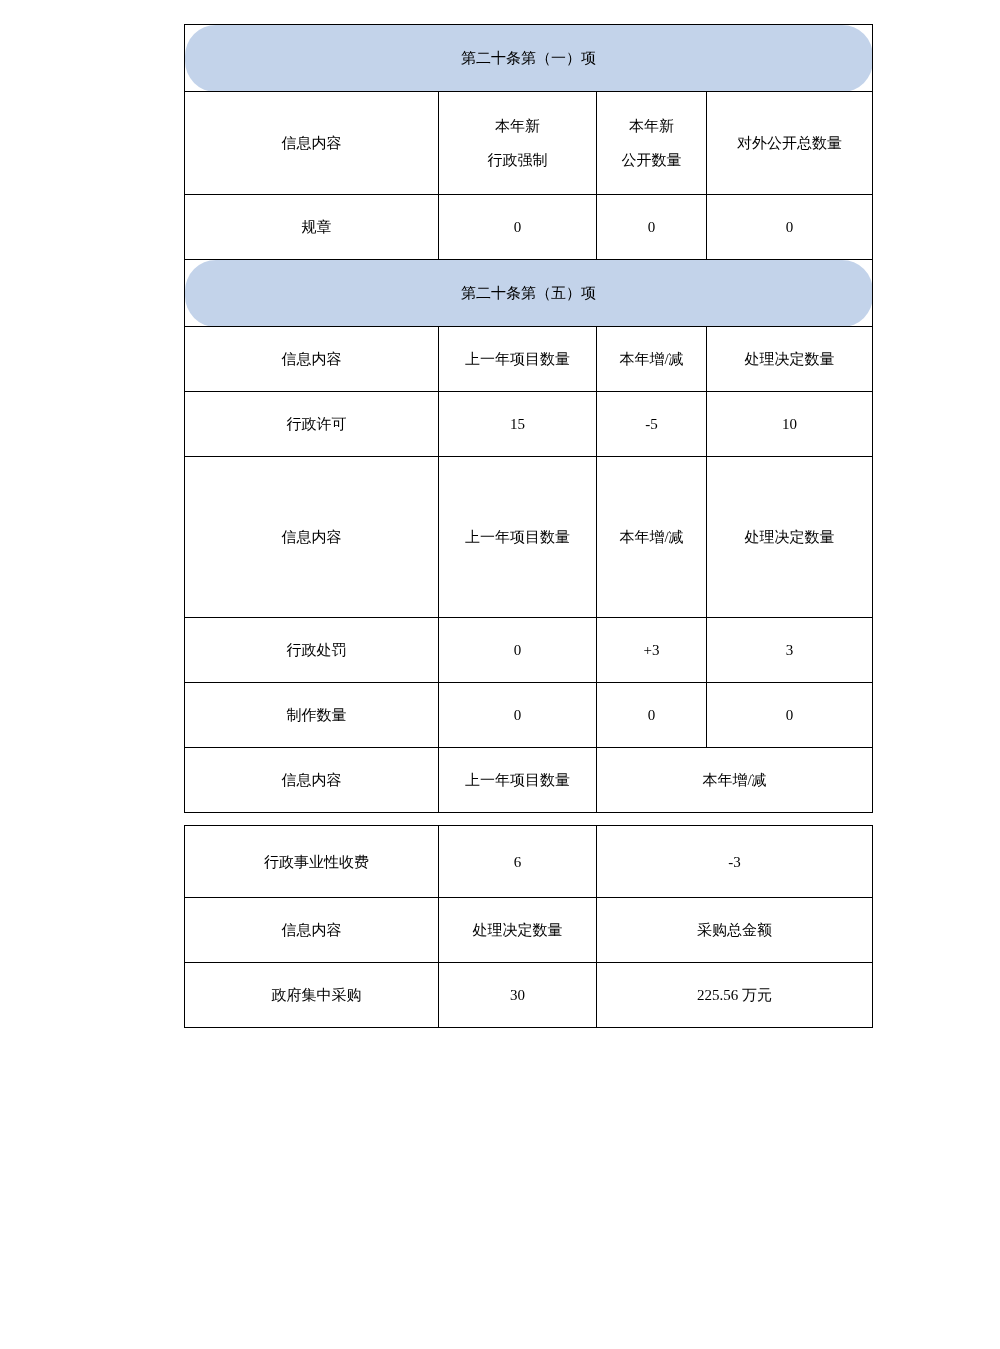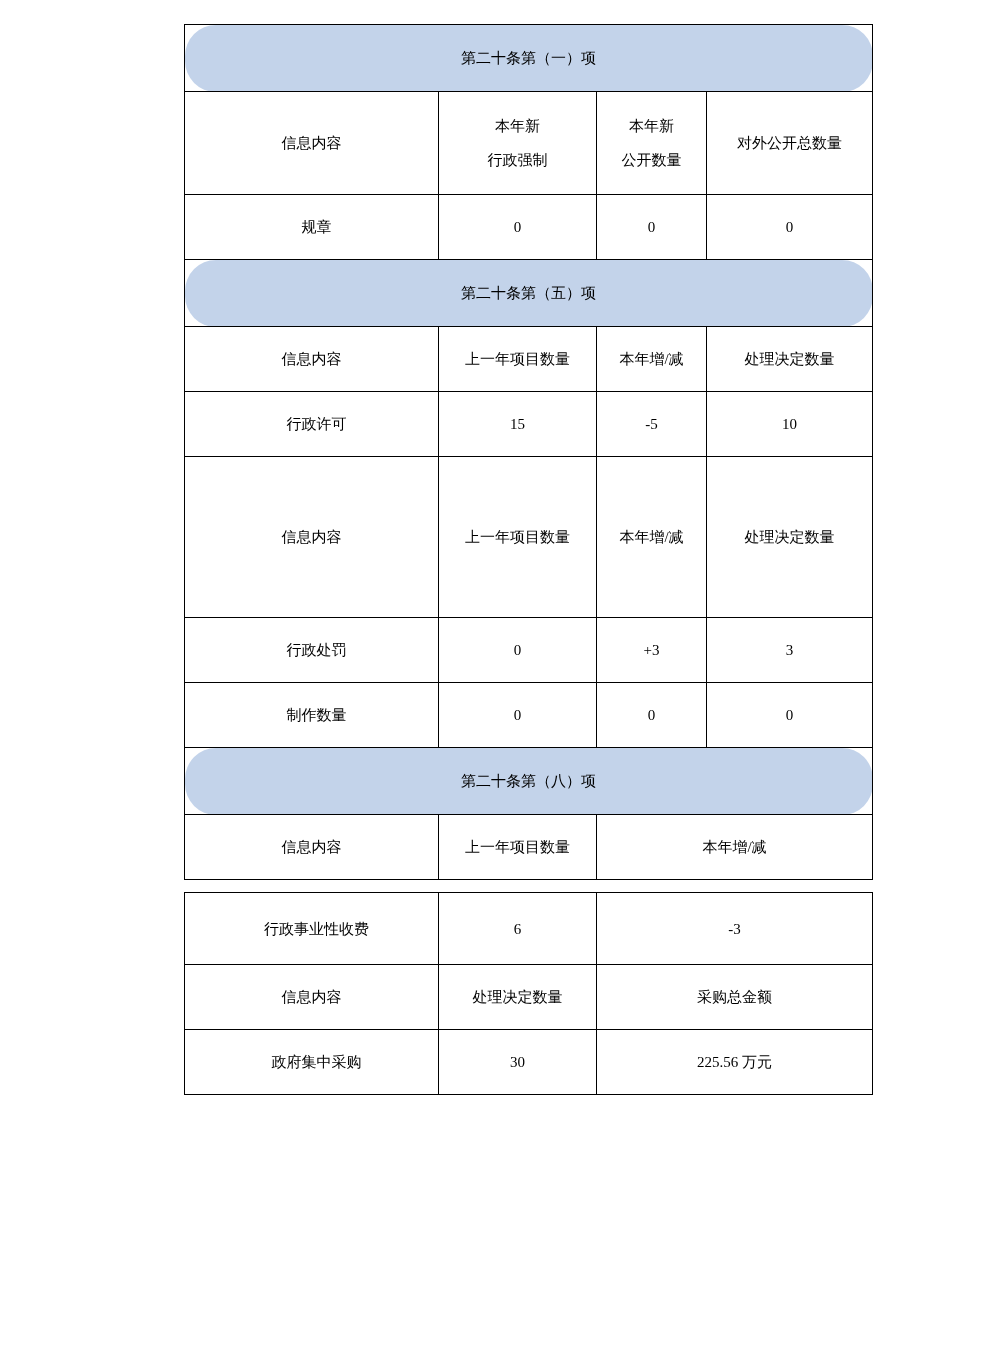--- a/index.html
+++ b/index.html
@@ -141,23 +141,20 @@
       <td class="data">3</td>
     </tr>
     <tr class="h65">
       <td class="rowlabel">制作数量</td>
       <td class="data">0</td>
       <td class="data">0</td>
       <td class="data">0</td>
     </tr>
 
     <tr>
-      <td class="section" colspan="4">第二十条第（八）项</td>
-    </tr>
-    <tr>
       <td class="hdr">信息内容</td>
       <td class="hdr">上一年项目数量</td>
       <td class="hdr" colspan="2">本年增/减</td>
     </tr>
     <tr class="spacer-row">
       <td></td>
       <td></td>
       <td colspan="2"></td>
     </tr>
     <tr class="h72">

